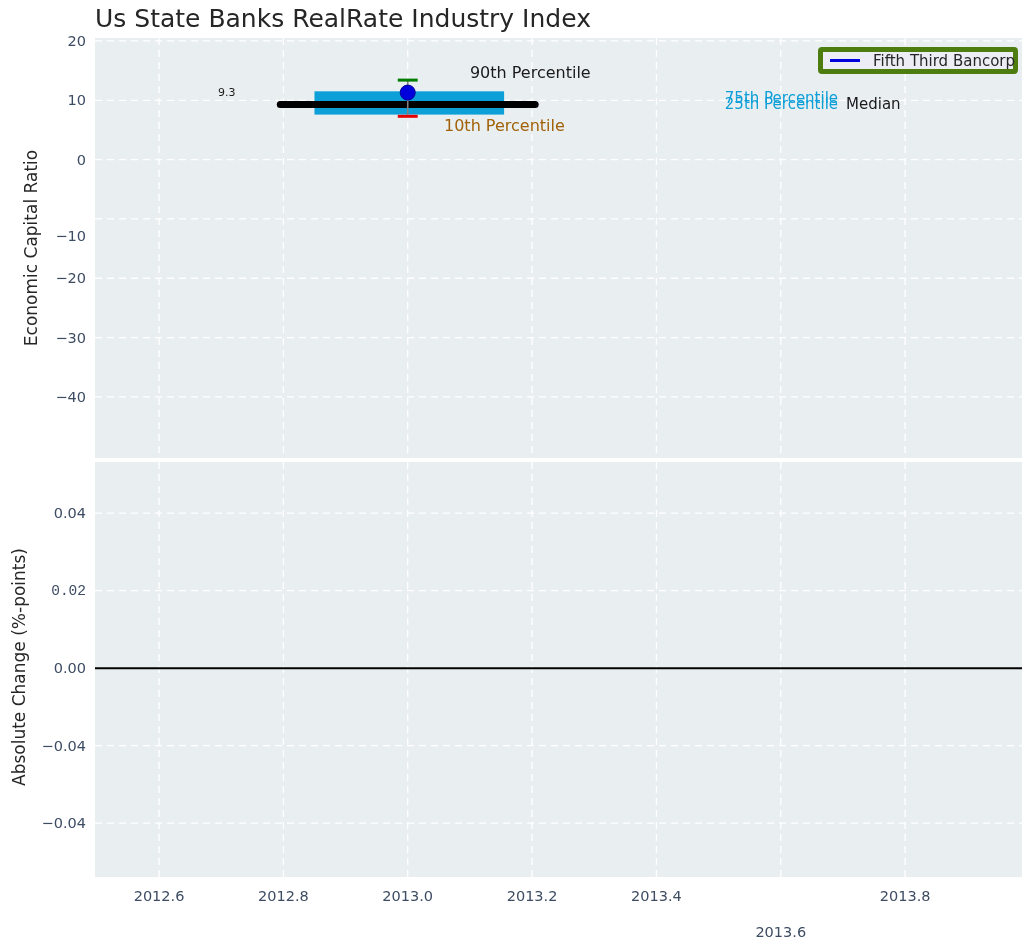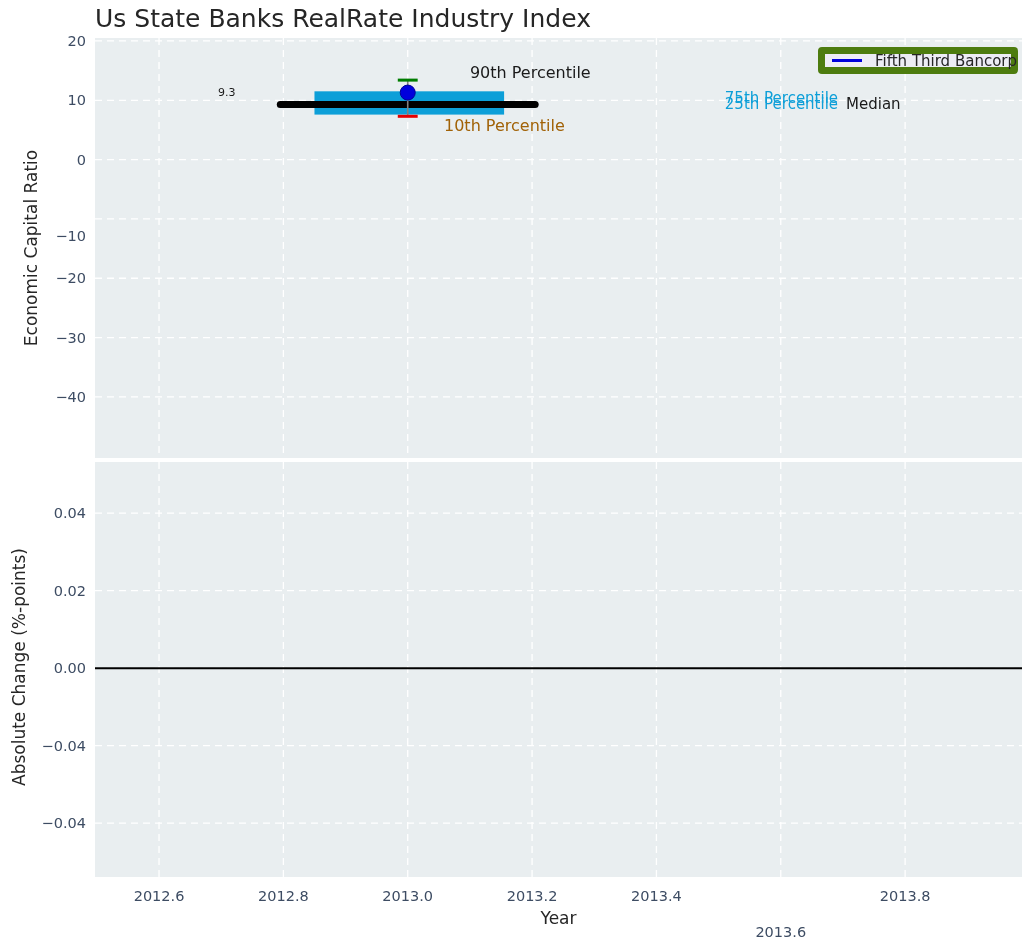--- a/index.html
+++ b/index.html
@@ -29,21 +29,21 @@
     font-size: 14.5px; color: #3d4c63; line-height: 20px; height: 20px;
   }
   .xtick {
     position: absolute; transform: translateX(-50%);
     font-size: 14.5px; color: #3d4c63; line-height: 20px; height: 20px;
     white-space: nowrap;
   }
   .ann { position: absolute; white-space: nowrap; color: #1a1a1a; }
   .legend {
     position: absolute; left: 818px; top: 47px; width: 200px; height: 27px;
-    background: #ededf5; border: 7px solid #4d7c0f; border-radius: 4px;
+    background: #ededf5; border: 5px solid #4d7c0f; border-radius: 4px;
     box-sizing: border-box; display: flex; align-items: center;
   }
   .legend-line { width: 30px; height: 3px; margin-left: 7px; flex: 0 0 auto; }
   .legend-text { margin-left: 13px; font-size: 15px; color: #262626; white-space: nowrap; }
 </style>
 </head>
 <body>
 
 <div class="fig">
 
@@ -84,37 +84,36 @@
       <circle cx="407.7303822937215" cy="92.57627118644068" r="7.5" fill="#0000dd" stroke="#000099" stroke-width="1"></circle>
       <line x1="95" y1="668.1437908496732" x2="1022" y2="668.1437908496732" stroke="#000000" stroke-width="2"></line>
     </svg>
 
   <div class="chart-title">Us State Banks RealRate Industry Index</div>
 
   <div class="ylab ylab1">Economic Capital Ratio</div>
 
   <div class="ylab ylab2">Absolute Change (%-points)</div>
 
-  <div class="xlab">Year</div>
 
   <div class="legend">
     <span class="legend-line" style="background: rgb(0, 0, 221);"></span>
     <span class="legend-text">Fifth Third Bancorp</span>
   </div>
 
   <div id="tick-layer">
       <div class="ytick" style="top: 30.9661px;">20</div>
       <div class="ytick" style="top: 90.2881px;">10</div>
       <div class="ytick" style="top: 149.61px;">0</div>
       <div class="ytick" style="top: 226px;">−10</div>
       <div class="ytick" style="top: 268.254px;">−20</div>
       <div class="ytick" style="top: 327.576px;">−30</div>
       <div class="ytick" style="top: 386.898px;">−40</div>
       <div class="ytick" style="top: 503.148px;">0.04</div>
-      <div class="ytick" style="top: 580.646px;">0.02</div>
+      <div class="ytick" style="top: 580.646px; font-family: Liberation Mono, monospace;">0.02</div>
       <div class="ytick" style="top: 658.144px;">0.00</div>
       <div class="ytick" style="top: 735.641px;">−0.04</div>
       <div class="ytick" style="top: 813.139px;">−0.04</div>
       <div class="xtick" style="left: 159.038px; top: 886px;">2012.6</div>
       <div class="xtick" style="left: 283.384px; top: 886px;">2012.8</div>
       <div class="xtick" style="left: 407.73px; top: 886px;">2013.0</div>
       <div class="xtick" style="left: 532.076px; top: 886px;">2013.2</div>
       <div class="xtick" style="left: 656.423px; top: 886px;">2013.4</div>
       <div class="xtick" style="left: 780.769px; top: 886px; margin-top: 36px;">2013.6</div>
       <div class="xtick" style="left: 905.115px; top: 886px;">2013.8</div>

